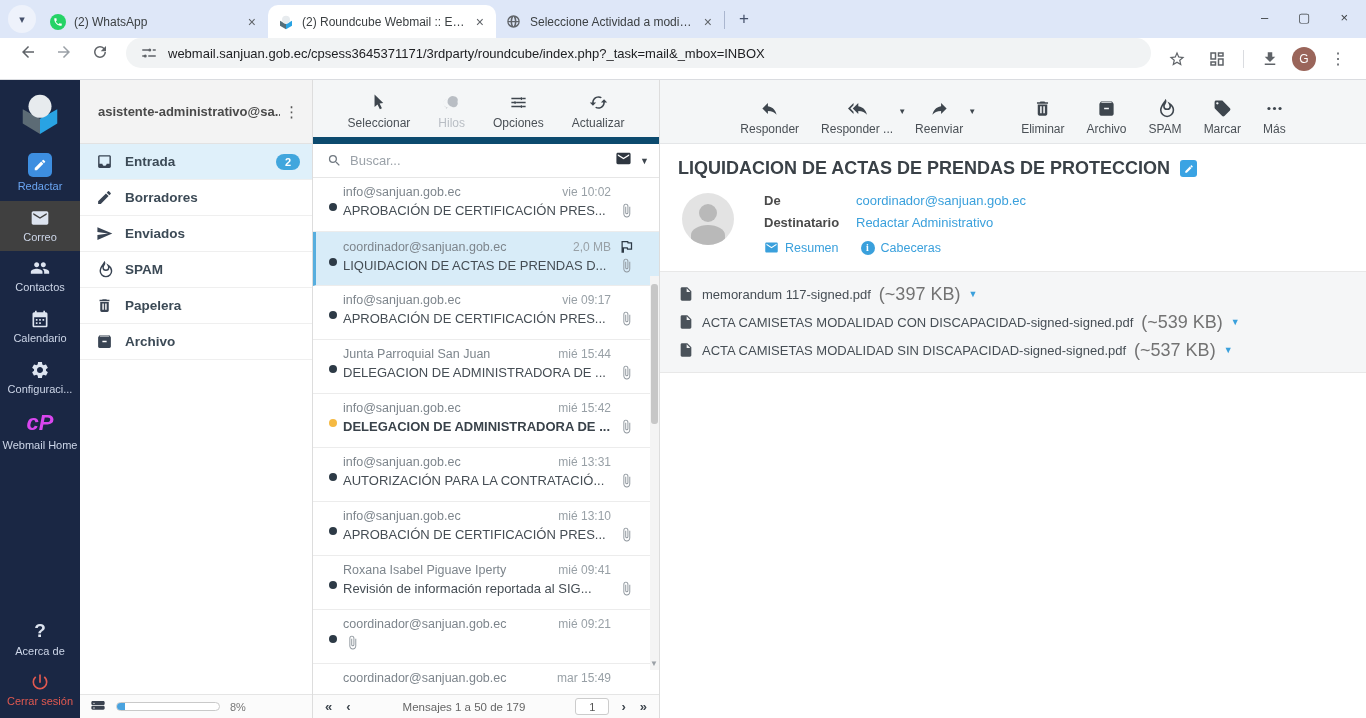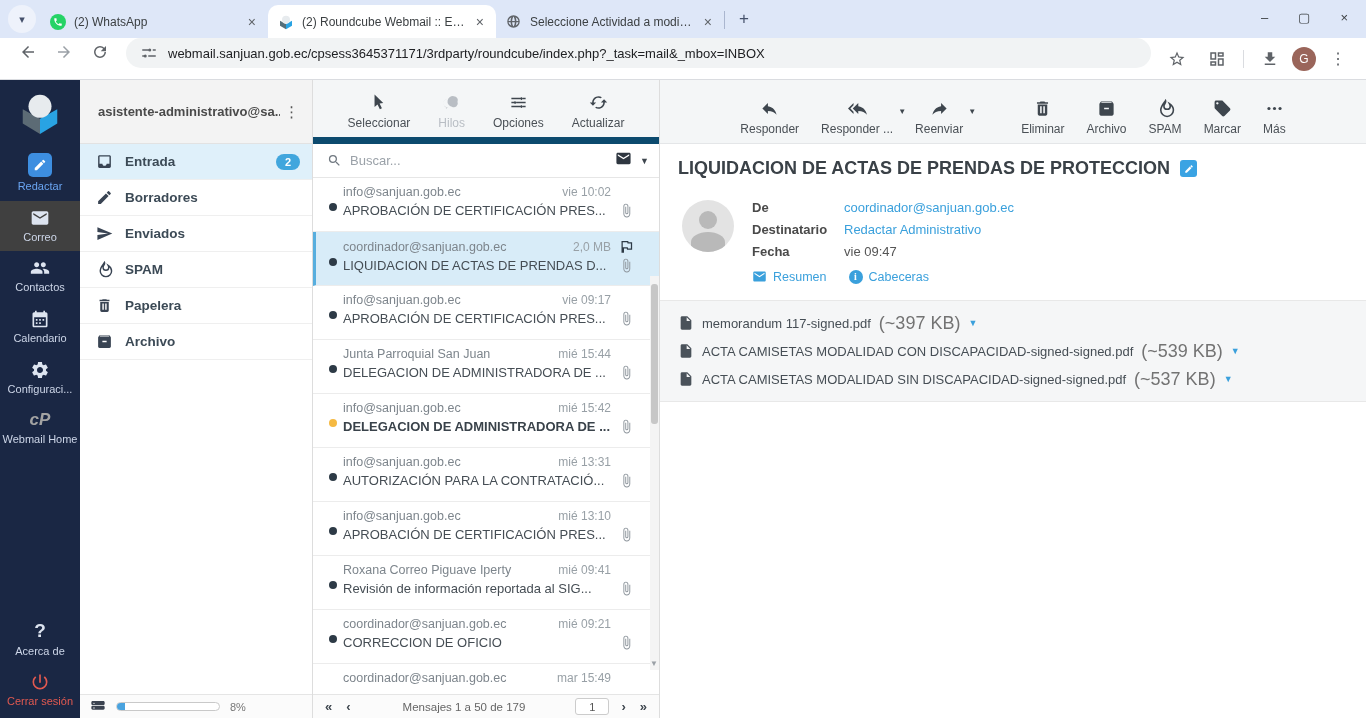--- a/index.html
+++ b/index.html
@@ -40,21 +40,21 @@
 
   .side { width:80px; background:#1a2744; color:#cdd6e8; display:flex; flex-direction:column; align-items:center; flex:0 0 80px; }
   .side-logo { margin:10px 0 6px; cursor:pointer; }
   .side-item { width:100%; padding:7px 2px 8px; display:flex; flex-direction:column; align-items:center; gap:3px;
     font-size:11px; cursor:pointer; text-align:center; line-height:1.15; }
   .side-item svg { width:20px; height:20px; fill:#dde4f0; }
   .side-item.active { background:#404040; }
   .side-item.compose .lbl { color:#6aa5f2; }
   .compose-badge { width:24px; height:24px; border-radius:5px; background:#3d8ee0; display:flex; align-items:center; justify-content:center; }
   .compose-badge svg { width:14px; height:14px; fill:#fff; }
-  .cp-logo { font-size:17px; font-weight:bold; font-style:italic; color:#a3a3a3; }
+  .cp-logo { font-size:22px; font-weight:bold; font-style:italic; color:#d946ef; }
   .side-spacer { flex:1; }
   .side-item.logout .lbl { color:#e25950; }
   .side-item.logout svg { fill:#e25950; }
 
   .folders-col { width:233px; flex:0 0 233px; border-right:1px solid #ddd; display:flex; flex-direction:column; background:#fff; }
   .account-head { height:64px; background:#f3f3f3; border-bottom:1px solid #e2e2e2; display:flex; align-items:center; padding:0 8px 0 18px; }
   .account-name { flex:1; font-size:13px; font-weight:bold; color:#4a4a4a; white-space:nowrap; overflow:hidden; }
   .kebab { color:#555; font-size:15px; letter-spacing:1px; padding:0 4px; cursor:pointer; }
   .folder { height:36px; display:flex; align-items:center; gap:12px; padding:0 12px 0 16px; border-bottom:1px solid #efefef;
     font-size:13.5px; color:#3c4a56; font-weight:bold; cursor:pointer; }
@@ -104,21 +104,21 @@
   .scrolldown { position:absolute; bottom:2px; right:1px; font-size:8px; color:#9aa0a6; }
 
   .read-col { flex:1; display:flex; flex-direction:column; background:#fff; }
   .read-toolbar { height:64px; background:#f4f6f7; border-bottom:1px solid #e4e6e8; display:flex; align-items:flex-end; justify-content:center; gap:10px; padding-bottom:7px; }
   .read-toolbar .gap { width:26px; }
   .read-body { flex:1; padding:14px 18px; overflow:hidden; }
   .subject-row { display:flex; align-items:center; gap:10px; }
   .subject { font-size:18px; font-weight:bold; color:#3a4147; }
   .edit-chip { width:17px; height:17px; border-radius:3px; background:#3aa3e3; display:flex; align-items:center; justify-content:center; cursor:pointer; }
   .edit-chip svg { width:10px; height:10px; fill:#fff; }
-  .head-block { display:flex; gap:18px; margin:21px 0 0 4px; }
+  .head-block { display:flex; gap:30px; margin:14px 0 0 4px; }
   .big-avatar { width:52px; height:52px; border-radius:50%; background:#e3e3e3; position:relative; overflow:hidden; flex:0 0 52px; }
   .big-avatar .head { position:absolute; width:18px; height:18px; border-radius:50%; background:#b9b9b9; left:17px; top:11px; }
   .big-avatar .body { position:absolute; width:34px; height:20px; border-radius:50% 50% 0 0; background:#b9b9b9; left:9px; top:32px; }
   .hrow { display:flex; font-size:13px; margin-bottom:7px; }
   .hlabel { width:92px; font-weight:bold; color:#4a4a4a; }
   .hval { color:#555; }
   .hval.link { color:#3aa0dc; cursor:pointer; }
   .hlinks { display:flex; gap:22px; margin-top:10px; }
   .hlink { display:flex; align-items:center; gap:6px; font-size:12.5px; color:#3aa0dc; cursor:pointer; }
   .hlink svg { width:15px; height:15px; fill:#3aa0dc; }
@@ -500,21 +500,21 @@
             <span class="m-ic clip-ic">
               <svg viewBox="0 0 24 24">
                 <path d="M16.5 6v11.5c0 2.21-1.79 4-4 4s-4-1.79-4-4V5a2.5 2.5 0 015 0v10.5c0 .55-.45 1-1 1s-1-.45-1-1V6H10v9.5a2.5 2.5 0 005 0V5a4 4 0 00-8 0v12.5c0 3.04 2.46 5.5 5.5 5.5s5.5-2.46 5.5-5.5V6h-1.5z"></path>
               </svg>
             </span>
           </div>
       </div>
 
       <div class="msg-row">
         <div class="m1">
-            <span class="m-sender">Roxana Correo Piguave Iperty</span>
+            <span class="m-sender">Roxana Isabel Piguave Iperty</span>
             <span class="m-date">mié 09:41</span>
             <span class="m-ic"></span>
           </div>
         <div class="m2">
             <span class="m-dot"></span>
             <span class="m-subj">Revisión de información reportada al SIG...</span>
             <span class="m-ic clip-ic">
               <svg viewBox="0 0 24 24">
                 <path d="M16.5 6v11.5c0 2.21-1.79 4-4 4s-4-1.79-4-4V5a2.5 2.5 0 015 0v10.5c0 .55-.45 1-1 1s-1-.45-1-1V6H10v9.5a2.5 2.5 0 005 0V5a4 4 0 00-8 0v12.5c0 3.04 2.46 5.5 5.5 5.5s5.5-2.46 5.5-5.5V6h-1.5z"></path>
               </svg>
@@ -523,21 +523,20 @@
       </div>
 
       <div class="msg-row">
         <div class="m1">
             <span class="m-sender">coordinador@sanjuan.gob.ec</span>
             <span class="m-date">mié 09:21</span>
             <span class="m-ic"></span>
           </div>
         <div class="m2">
             <span class="m-dot"></span>
-            <span class="m-subj">CORRECCION DE OFICIO</span>
             <span class="m-ic clip-ic">
               <svg viewBox="0 0 24 24">
                 <path d="M16.5 6v11.5c0 2.21-1.79 4-4 4s-4-1.79-4-4V5a2.5 2.5 0 015 0v10.5c0 .55-.45 1-1 1s-1-.45-1-1V6H10v9.5a2.5 2.5 0 005 0V5a4 4 0 00-8 0v12.5c0 3.04 2.46 5.5 5.5 5.5s5.5-2.46 5.5-5.5V6h-1.5z"></path>
               </svg>
             </span>
           </div>
       </div>
 
       <div class="msg-row">
         <div class="m1">
@@ -636,24 +635,20 @@
             <div class="body"></div>
           </div>
         <div>
           <div class="hrow">
             <span class="hlabel">De</span>
             <span class="hval link">coordinador@sanjuan.gob.ec</span>
           </div>
           <div class="hrow">
             <span class="hlabel">Destinatario</span>
             <span class="hval link">Redactar Administrativo</span>
-          </div>
-          <div class="hrow">
-            <span class="hlabel">Fecha</span>
-            <span class="hval">vie 09:47</span>
           </div>
           <div class="hlinks">
             <span class="hlink">
               <svg viewBox="0 0 24 24">
                   <path d="M20 4H4c-1.1 0-2 .9-2 2v12c0 1.1.9 2 2 2h16c1.1 0 2-.9 2-2V6c0-1.1-.9-2-2-2zm0 4l-8 5-8-5V6l8 5 8-5v2z"></path>
                 </svg>
               <span>Resumen</span>
             </span>
             <span class="hlink">
               <span class="info-ic">i</span>

